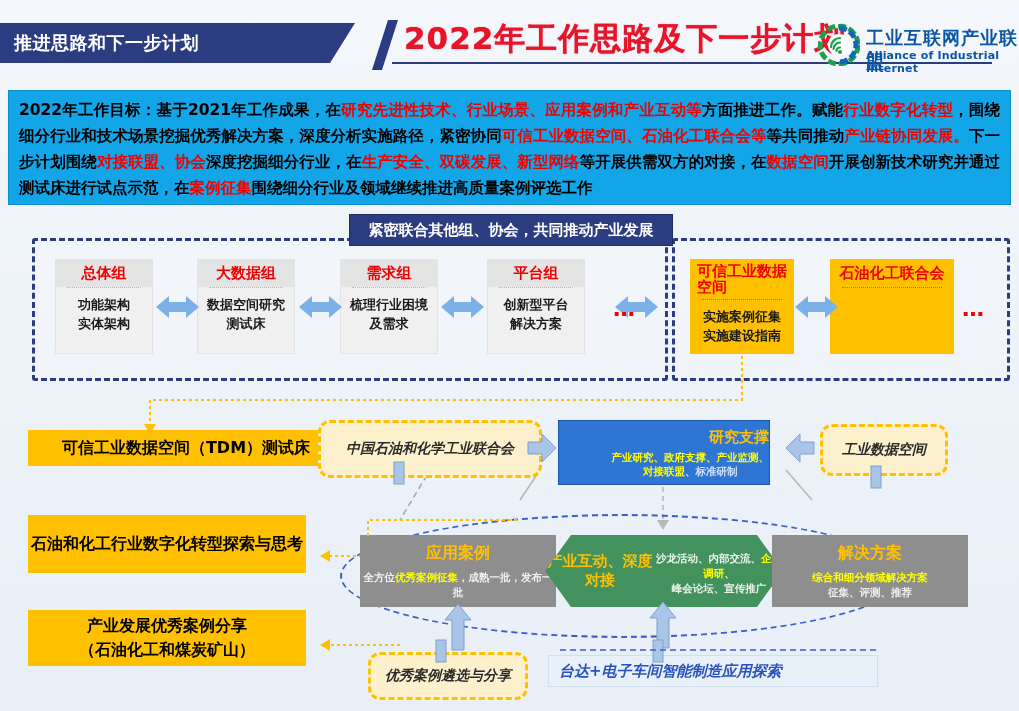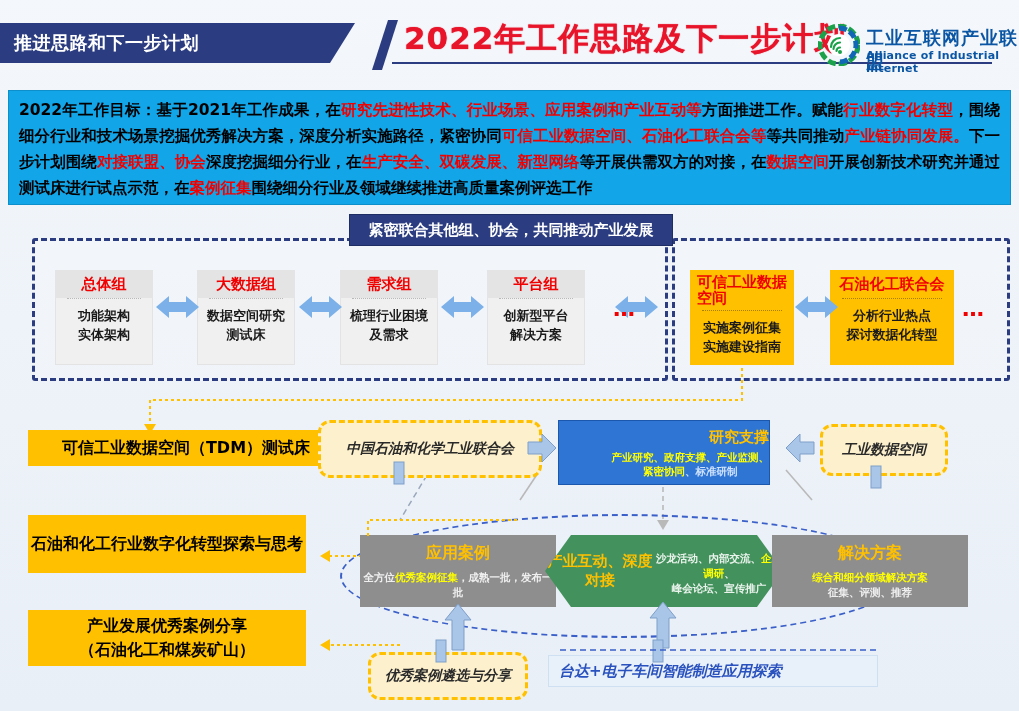--- a/index.html
+++ b/index.html
@@ -54,21 +54,21 @@
 
   
   .dash-box{
     position:absolute;border:3px dashed #2b3d80;border-radius:3px;
     background:rgba(255,255,255,.18);
   }
   #dash-left{left:32px;top:238px;width:630px;height:137px;}
   #dash-right{left:672px;top:238px;width:332px;height:137px;}
 
   
-  .gcard{position:absolute;background:#f0f0f0;box-shadow:0 0 0 1px #e3e3e3 inset;margin-top:11px;}
+  .gcard{position:absolute;background:#f0f0f0;box-shadow:0 0 0 1px #e3e3e3 inset;}
   .gcard .ghead{
     height:28px;display:flex;align-items:center;justify-content:center;
     color:#f00000;font-size:15px;font-weight:bold;background:#e4e4e4;
   }
   .gcard .gsep{height:1px;border-top:1px dotted #b9b9b9;margin:0 12px;}
   .gcard .gbody{
     display:flex;flex-direction:column;align-items:center;justify-content:center;
     color:#1a1a1a;font-size:13px;font-weight:bold;line-height:19px;text-align:center;
     padding-top:6px;
   }
@@ -195,22 +195,20 @@
   <div class="gcard yellow" style="left:690px;top:259px;width:104px;height:95px;">
     <div class="ghead" style="white-space:pre-line">可信工业数据
 空间</div>
     <div class="gsep"></div>
     <div class="gbody" style="white-space:pre-line">实施案例征集
 实施建设指南</div>
   </div>
   <div class="gcard yellow yellow2" style="left:830px;top:259px;width:124px;height:95px;">
     <div class="ghead">石油化工联合会</div>
     <div class="gsep"></div>
-    <div class="gbody" style="white-space:pre-line">分析行业热点
-探讨数据化转型</div>
   </div>
 
   <svg class="ov">
     <defs>
       <g id="dbl">
         <path d="M0 11 L13 0 L13 6 L30 6 L30 0 L43 11 L30 22 L30 16 L13 16 L13 22 Z" fill="#7cb0e8"></path>
       </g>
     </defs>
     <use href="#dbl" x="156" y="296"></use>
     <use href="#dbl" x="299" y="296"></use>
@@ -260,21 +258,21 @@
     <span>中国石油和化学工业联合会</span>
   </div>
   <div class="ynote" style="left:368px;top:652px;width:154px;height:42px;align-items:center;">
     <span>优秀案例遴选与分享</span>
   </div>
 
   <div class="rsup">
     <div class="t">研究支撑</div>
     <div class="s">
       <span class="hi">产业研究、政府支撑、产业监测、</span><br>
-      <span class="hi">紧密协同</span><span>、标准研制</span>
+      <span class="hi">对接联盟</span><span>、标准研制</span>
     </div>
   </div>
 
   <div class="gbox" style="left:360px;top:535px;width:196px;height:72px;">
     <div class="t">应用案例</div>
     <div class="s">
       <span>全方位</span><span class="hi">优秀案例征集</span><span>，成熟一批，发布一批</span>
     </div>
   </div>
 

